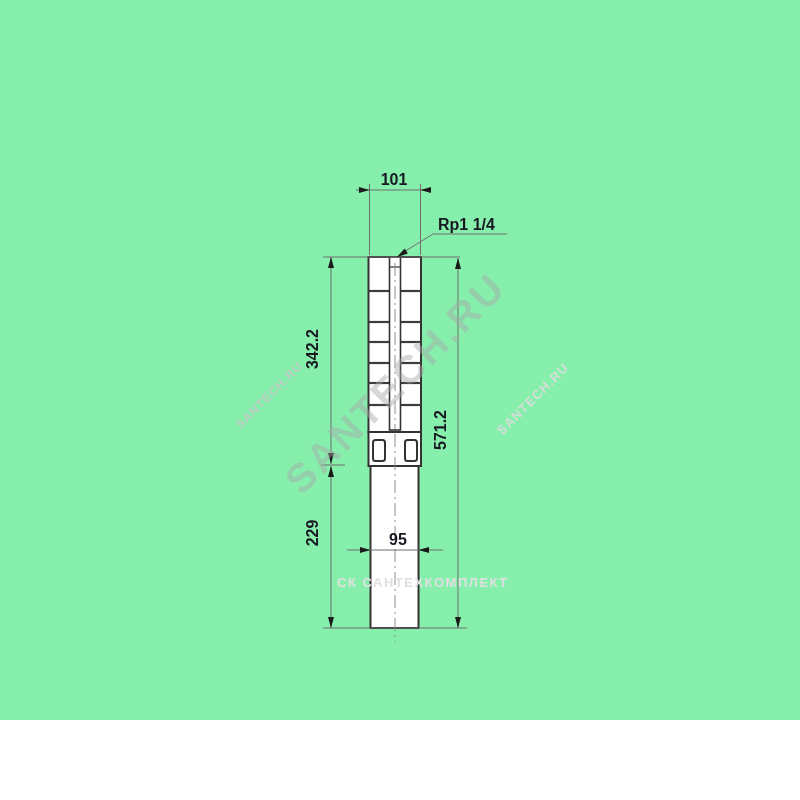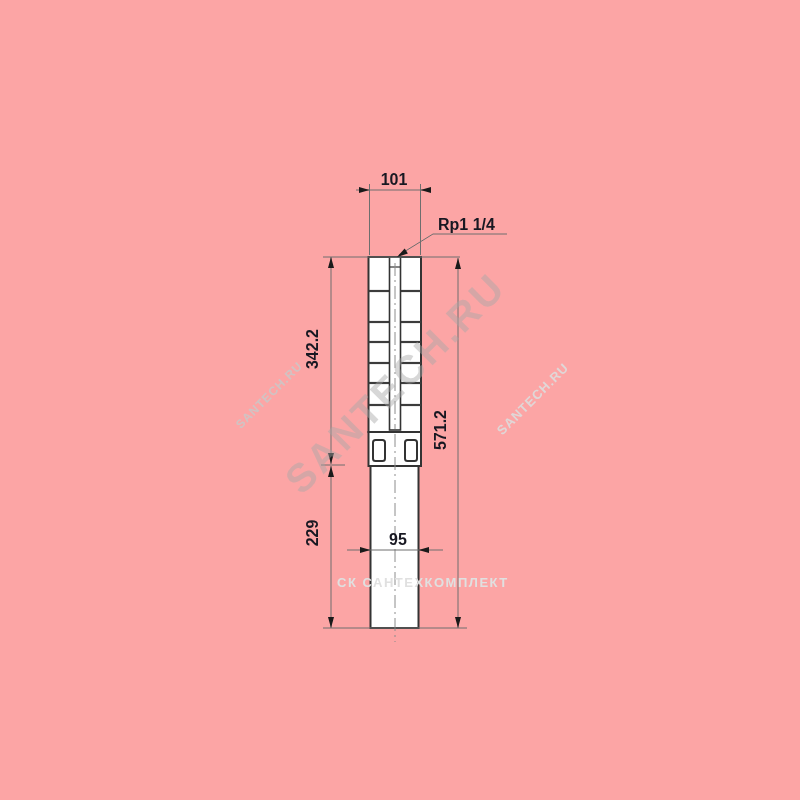--- a/index.html
+++ b/index.html
@@ -1,19 +1,19 @@
 <!DOCTYPE html>
 <html><head>
 <meta charset="utf-8">
 <style>
   html,body{margin:0;padding:0;background:#ffffff;}
   #stage{
     position:relative;
-    width:800px;height:800px;
-    background:#fca5a5;
+    width:800px;height:720px;
+    background:#86efac;
     overflow:hidden;
     font-family:"Liberation Sans", sans-serif;
   }
   svg{position:absolute;top:0;left:0;}
   .outline{stroke:#333333;stroke-width:2;fill:#ffffff;}
   .stage-line{stroke:#3c3c3c;stroke-width:2.2;}
   .thin{stroke:#6e6e6e;stroke-width:1;fill:none;}
   .arrow{fill:#1a1a1a;stroke:none;}
   .centerline{stroke:#8c8c8c;stroke-width:1;stroke-dasharray:13 4 2 4;}
   .dim-text{font:bold 16px "Liberation Sans", sans-serif;fill:#181822;}

